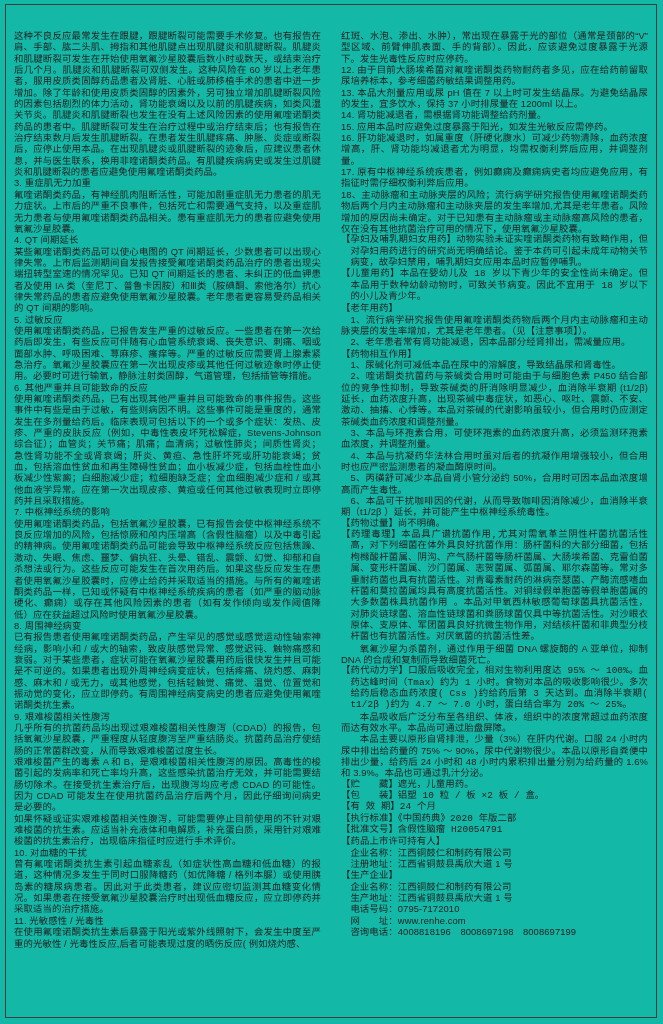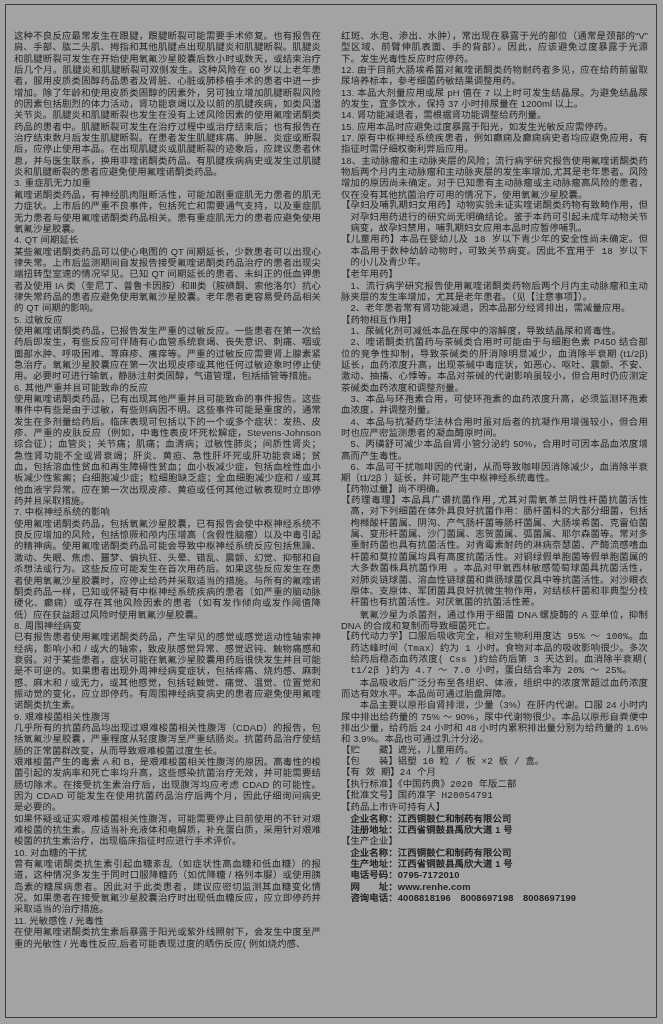--- a/index.html
+++ b/index.html
@@ -1,19 +1,19 @@
 <!DOCTYPE html>
 <html lang="zh-CN"><head>
 <meta charset="utf-8">
 <style>
   html,body{margin:0;padding:0;background:#f4f4f2;}
   .page{
     position:relative;
     width:663px;height:1024px;
-    background:#a3a3a3;
+    background:#14b8a6;
     box-sizing:border-box;
     font-family:"Liberation Sans","DejaVu Sans",sans-serif;
     color:#232323;
     overflow:hidden;
   }
   .frame{
     position:absolute;left:5px;top:4px;right:6px;bottom:6px;
     border:1px solid #3c3c3c;
     pointer-events:none;
   }
@@ -32,21 +32,21 @@
     font-size:9.4px;
     line-height:11.35px;
     text-align:justify;
     text-justify:inter-ideograph;
     letter-spacing:0.1px;
     word-break:break-all;
   }
   .col p.hang{padding-left:1em;text-indent:-1em;font-family:Liberation Mono, monospace;}
   .col p.ind2{text-indent:2em;}
   .col p.ind1{text-indent:1em;}
-  .col p.sub{padding-left:1em;font-weight:bold;}
+  .col p.sub{padding-left:1em;}
 </style>
 </head>
 <body>
 
 <div class="page">
   <div class="frame"></div>
   <div class="cols">
     <div class="col" id="col-left">
         <p>这种不良反应最常发生在跟腱，跟腱断裂可能需要手术修复。也有报告在肩、手部、肱二头肌、拇指和其他肌腱点出现肌腱炎和肌腱断裂。肌腱炎和肌腱断裂可发生在开始使用氧氟沙星胶囊后数小时或数天，或结束治疗后几个月。肌腱炎和肌腱断裂可双侧发生。这种风险在 60 岁以上老年患者，服用皮质类固醇药品患者及肾脏、心脏或肺移植手术的患者中进一步增加。除了年龄和使用皮质类固醇的因素外，另可独立增加肌腱断裂风险的因素包括剧烈的体力活动，肾功能衰竭以及以前的肌腱疾病，如类风湿关节炎。肌腱炎和肌腱断裂也发生在没有上述风险因素的使用氟喹诺酮类药品的患者中。肌腱断裂可发生在治疗过程中或治疗结束后；也有报告在治疗结束数月后发生肌腱断裂。在患者发生肌腱疼痛、肿胀、炎症或断裂后，应停止使用本品。在出现肌腱炎或肌腱断裂的迹象后，应建议患者休息，并与医生联系，换用非喹诺酮类药品。有肌腱疾病病史或发生过肌腱炎和肌腱断裂的患者应避免使用氟喹诺酮类药品。</p>
         <p>3. 重症肌无力加重</p>
@@ -69,20 +69,21 @@
         <p>曾有氟喹诺酮类抗生素引起血糖紊乱（如症状性高血糖和低血糖）的报道，这种情况多发生于同时口服降糖药（如优降糖 / 格列本脲）或使用胰岛素的糖尿病患者。因此对于此类患者，建议应密切监测其血糖变化情况。如果患者在接受氧氟沙星胶囊治疗时出现低血糖反应，应立即停药并采取适当的治疗措施。</p>
         <p>11. 光敏感性 / 光毒性</p>
         <p>在使用氟喹诺酮类抗生素后暴露于阳光或紫外线照射下，会发生中度至严重的光敏性 / 光毒性反应,后者可能表现过度的晒伤反应( 例如烧灼感、</p>
       </div>
     <div class="col" id="col-right">
         <p>红斑、水泡、渗出、水肿），常出现在暴露于光的部位（通常是颈部的“V”型区域、前臂伸肌表面、手的背部）。因此，应该避免过度暴露于光源下。发生光毒性反应时应停药。</p>
         <p>12. 由于目前大肠埃希菌对氟喹诺酮类药物耐药者多见，应在给药前留取尿培养标本，参考细菌药敏结果调整用药。</p>
         <p>13. 本品大剂量应用或尿 pH 值在 7 以上时可发生结晶尿。为避免结晶尿的发生，宜多饮水，保持 37 小时排尿量在 1200ml 以上。</p>
         <p>14. 肾功能减退者，需根据肾功能调整给药剂量。</p>
         <p>15. 应用本品时应避免过度暴露于阳光，如发生光敏反应需停药。</p>
+        <p>16. 肝功能减退时，如属重度（肝硬化腹水）可减少药物清除，血药浓度增高，肝、肾功能均减退者尤为明显，均需权衡利弊后应用，并调整剂量。</p>
         <p>17. 原有中枢神经系统疾患者，例如癫痫及癫痫病史者均应避免应用，有指征时需仔细权衡利弊后应用。</p>
         <p>18、主动脉瘤和主动脉夹层的风险；流行病学研究报告使用氟喹诺酮类药物后两个月内主动脉瘤和主动脉夹层的发生率增加,尤其是老年患者。风险增加的原因尚未确定。对于已知患有主动脉瘤或主动脉瘤高风险的患者，仅在没有其他抗菌治疗可用的情况下，使用氧氟沙星胶囊。</p>
         <p class="hang">【孕妇及哺乳期妇女用药】动物实验未证实喹诺酮类药物有致畸作用，但对孕妇用药进行的研究尚无明确结论。鉴于本药可引起未成年动物关节病变，故孕妇禁用，哺乳期妇女应用本品时应暂停哺乳。</p>
         <p class="hang">【儿童用药】本品在婴幼儿及 18 岁以下青少年的安全性尚未确定。但本品用于数种幼龄动物时，可致关节病变。因此不宜用于 18 岁以下的小儿及青少年。</p>
         <p>【老年用药】</p>
         <p class="ind1">1、流行病学研究报告使用氟喹诺酮类药物后两个月内主动脉瘤和主动脉夹层的发生率增加，尤其是老年患者。（见【注意事项】）。</p>
         <p class="ind1">2、老年患者常有肾功能减退，因本品部分经肾排出，需减量应用。</p>
         <p>【药物相互作用】</p>
         <p class="ind1">1、尿碱化剂可减低本品在尿中的溶解度，导致结晶尿和肾毒性。</p>
         <p class="ind1">2、喹诺酮类抗菌药与茶碱类合用时可能由于与细胞色素 P450 结合部位的竞争性抑制，导致茶碱类的肝消除明显减少，血消除半衰期 (t1/2β) 延长，血药浓度升高，出现茶碱中毒症状，如恶心、呕吐、震颤、不安、激动、抽搐、心悸等。本品对茶碱的代谢影响虽较小，但合用时仍应测定茶碱类血药浓度和调整剂量。</p>
@@ -93,21 +94,21 @@
         <p class="hang">【药物过量】尚不明确。</p>
         <p class="hang">【药理毒理】本品具广谱抗菌作用,尤其对需氧革兰阴性杆菌抗菌活性高，对下列细菌在体外具良好抗菌作用：肠杆菌科的大部分细菌，包括枸橼酸杆菌属、阴沟、产气肠杆菌等肠杆菌属、大肠埃希菌、克雷伯菌属、变形杆菌属、沙门菌属、志贺菌属、弧菌属、耶尔森菌等。常对多重耐药菌也具有抗菌活性。对青霉素耐药的淋病奈瑟菌、产酶流感嗜血杆菌和莫拉菌属均具有高度抗菌活性。对铜绿假单胞菌等假单胞菌属的大多数菌株具抗菌作用 。本品对甲氧西林敏感葡萄球菌具抗菌活性，对肺炎链球菌、溶血性链球菌和粪肠球菌仅具中等抗菌活性。对沙眼衣原体、支原体、军团菌具良好抗微生物作用，对结核杆菌和非典型分枝杆菌也有抗菌活性。对厌氧菌的抗菌活性差。</p>
         <p class="ind2">氧氟沙星为杀菌剂，通过作用于细菌 DNA 螺旋酶的 A 亚单位，抑制 DNA 的合成和复制而导致细菌死亡。</p>
         <p class="hang">【药代动力学】口服后吸收完全，相对生物利用度达 95% ～ 100%。血药达峰时间（Tmax）约为 1 小时。食物对本品的吸收影响很少。多次给药后稳态血药浓度( Css )约给药后第 3 天达到。血消除半衰期( t1/2β )约为 4.7 ～ 7.0 小时，蛋白结合率为 20% ～ 25%。</p>
         <p class="ind2">本品吸收后广泛分布至各组织、体液，组织中的浓度常超过血药浓度而达有效水平。本品尚可通过胎盘屏障。</p>
         <p class="ind2">本品主要以原形自肾排泄，少量（3%）在肝内代谢。口服 24 小时内尿中排出给药量的 75% ～ 90%，尿中代谢物很少。本品以原形自粪便中排出少量，给药后 24 小时和 48 小时内累积排出量分别为给药量的 1.6% 和 3.9%。本品也可通过乳汁分泌。</p>
         <p class="hang">【贮　　藏】遮光，儿童用药。</p>
         <p class="hang">【包　　装】铝塑 10 粒 / 板 ×2 板 / 盒。</p>
         <p class="hang">【有 效 期】24 个月</p>
         <p class="hang">【执行标准】《中国药典》2020 年版二部</p>
-        <p class="hang">【批准文号】国药准字 H20054791</p>
+        <p class="hang">【批准文号】含假性脑瘤 H20054791</p>
         <p>【药品上市许可持有人】</p>
         <p class="sub">企业名称：江西铜鼓仁和制药有限公司</p>
         <p class="sub">注册地址：江西省铜鼓县禹欣大道 1 号</p>
         <p>【生产企业】</p>
         <p class="sub">企业名称：江西铜鼓仁和制药有限公司</p>
         <p class="sub">生产地址：江西省铜鼓县禹欣大道 1 号</p>
         <p class="sub">电话号码：0795-7172010</p>
         <p class="sub">网　　址：www.renhe.com</p>
         <p class="sub">咨询电话：4008818196　8008697198　8008697199</p>
       </div>

